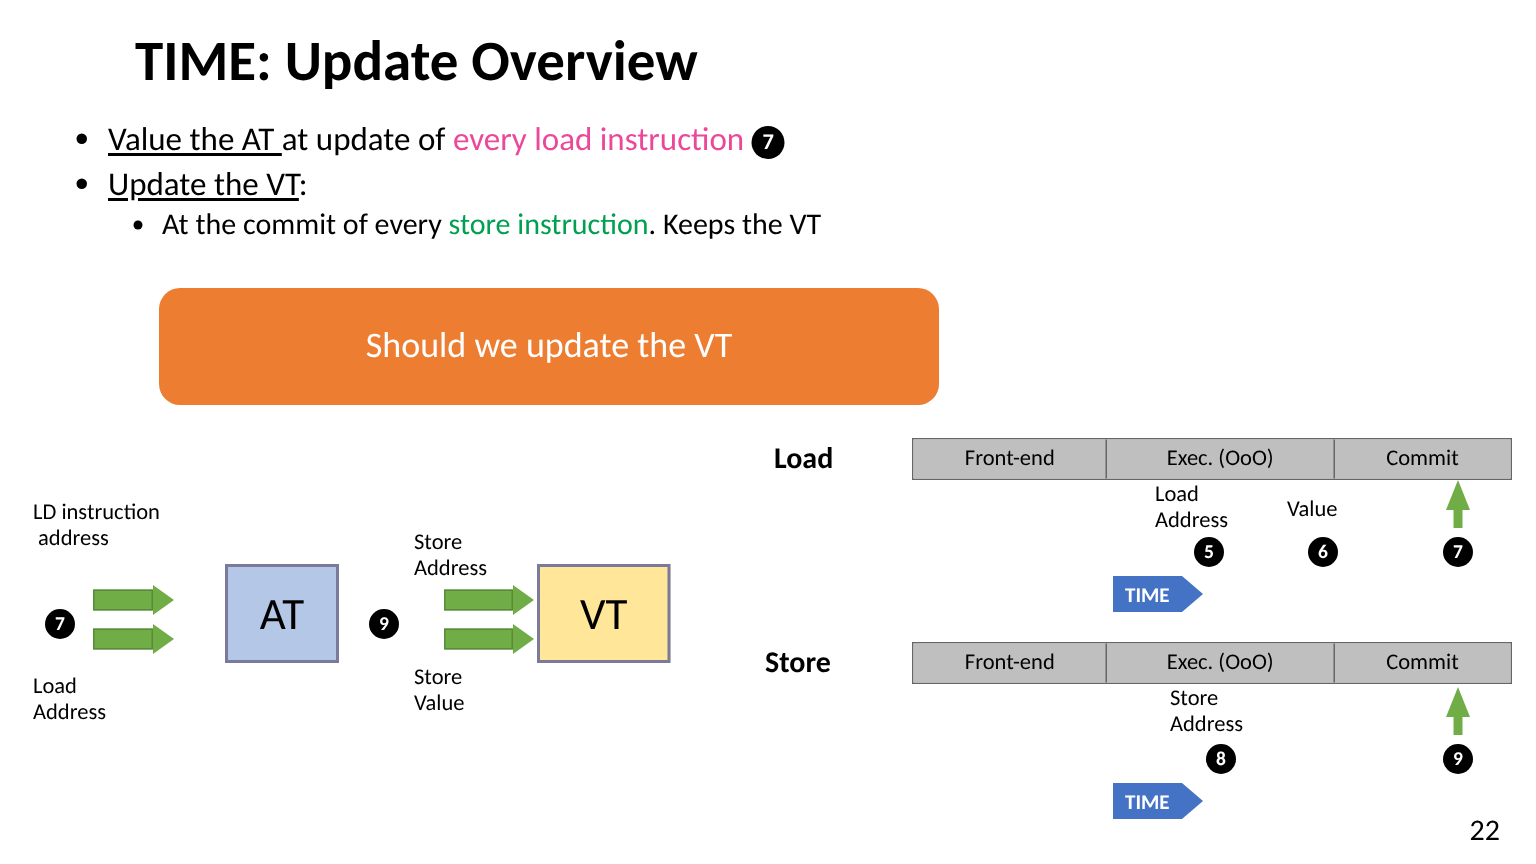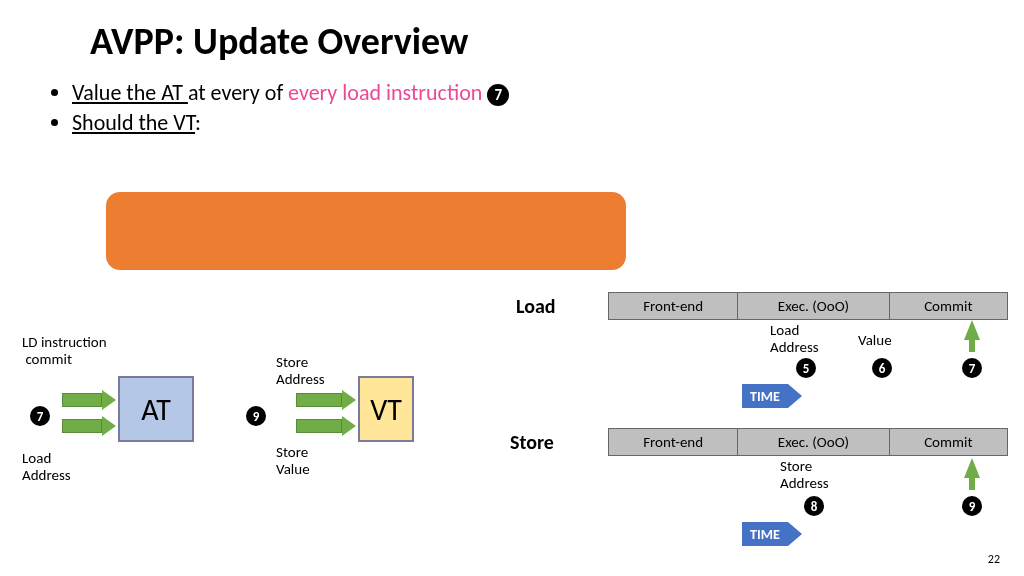--- a/index.html
+++ b/index.html
@@ -136,21 +136,21 @@
   .table-box {
     position: absolute;
     border: 2px solid #7a7a9a;
     font-size: 30px;
     font-weight: 500;
     display: flex;
     align-items: center;
     justify-content: center;
     color: #000;
   }
-  .at-box { background: #b4c7e7; }
+  .at-box { background: #b4c7e7; margin-left: 32px; }
   .vt-box { background: #ffe699; }
   .h-arrow {
     position: absolute;
     display: flex;
     align-items: center;
   }
   .h-arrow-body {
     background: #70ad47;
     height: 14px;
     border: 1px solid #5a8a3a;
@@ -158,42 +158,49 @@
   .h-arrow-head {
     width: 0; height: 0;
     border-top: 10px solid transparent;
     border-bottom: 10px solid transparent;
     border-left: 14px solid #70ad47;
   }
   .page-num {
     position: absolute;
     bottom: 10px;
     right: 24px;
-    font-size: 12px;
+    font-size: 20px;
     color: #000;
   }
 </style>
 </head>
 <body>
 
-<div class="title">AVPP: Update Overview</div>
+<div class="title">TIME: Update Overview</div>
 
 <div class="bullets">
   <ul>
     <li>
-      <span class="uline">Value the AT </span><span>at every of </span><span class="magenta">every load instruction</span>
+      <span class="uline">Value the AT </span><span>at update of </span><span class="magenta">every load instruction</span>
       <span class="num">7</span>
     </li>
     <li>
-      <span class="uline">Should the VT</span>:
+      <span class="uline">Update the VT</span>:
+      <ul>
+        <li>
+          <span>At the commit of every </span><span class="green">store instruction</span><span>. Keeps the VT</span>
+        </li>
+        <li style="visibility:hidden"> </li>
+      </ul>
     </li>
   </ul>
 </div>
 
 <div class="callout">
+  <div>Should we update the VT</div>
 </div>
 
 <div class="pipeline-label" style="top:294px; left:516px;">Load</div>
 <div class="pipeline" style="top:292px; left:608px; width:400px;">
   <div class="stage" style="width:130px">Front-end</div>
   <div class="stage" style="width:152px">Exec. (OoO)</div>
   <div class="stage" style="width:118px">Commit</div>
 </div>
 <div class="small-label" style="top:322px; left:770px; white-space:pre;">Load
 Address</div>
@@ -217,21 +224,21 @@
 Address</div>
 <span class="num-sm" style="position:absolute; top:496px; left:804px;">8</span>
 <span class="num-sm" style="position:absolute; top:496px; left:962px;">9</span>
 <div class="green-arrow" style="top:458px; left:964px;"></div>
 <div class="time-arrow" style="top:522px; left:742px;">
   <div class="time-body">TIME</div>
   <div class="time-head"></div>
 </div>
 
 <div class="small-label" style="top:334px; left:22px; white-space:pre;">LD instruction
- commit</div>
+ address</div>
 <div class="small-label" style="top:450px; left:22px; white-space:pre;">Load
 Address</div>
 <span class="num-sm" style="position:absolute; top:406px; left:30px;">7</span>
 <div class="h-arrow" style="top:390px; left:62px;">
   <div class="h-arrow-body" style="width:40px"></div>
     <div class="h-arrow-head"></div>
 </div>
 <div class="h-arrow" style="top:416px; left:62px;">
   <div class="h-arrow-body" style="width:40px"></div>
     <div class="h-arrow-head"></div>
@@ -244,15 +251,15 @@
 Value</div>
 <span class="num-sm" style="position:absolute; top:406px; left:246px;">9</span>
 <div class="h-arrow" style="top:390px; left:296px;">
   <div class="h-arrow-body" style="width:46px"></div>
     <div class="h-arrow-head"></div>
 </div>
 <div class="h-arrow" style="top:416px; left:296px;">
   <div class="h-arrow-body" style="width:46px"></div>
     <div class="h-arrow-head"></div>
 </div>
-<div class="table-box vt-box" style="top:376px; left:358px; width:56px; height:66px;">VT</div>
+<div class="table-box vt-box" style="top:376px; left:358px; width:89px; height:66px;">VT</div>
 
 <div class="page-num">22</div>
 
 </body></html>

